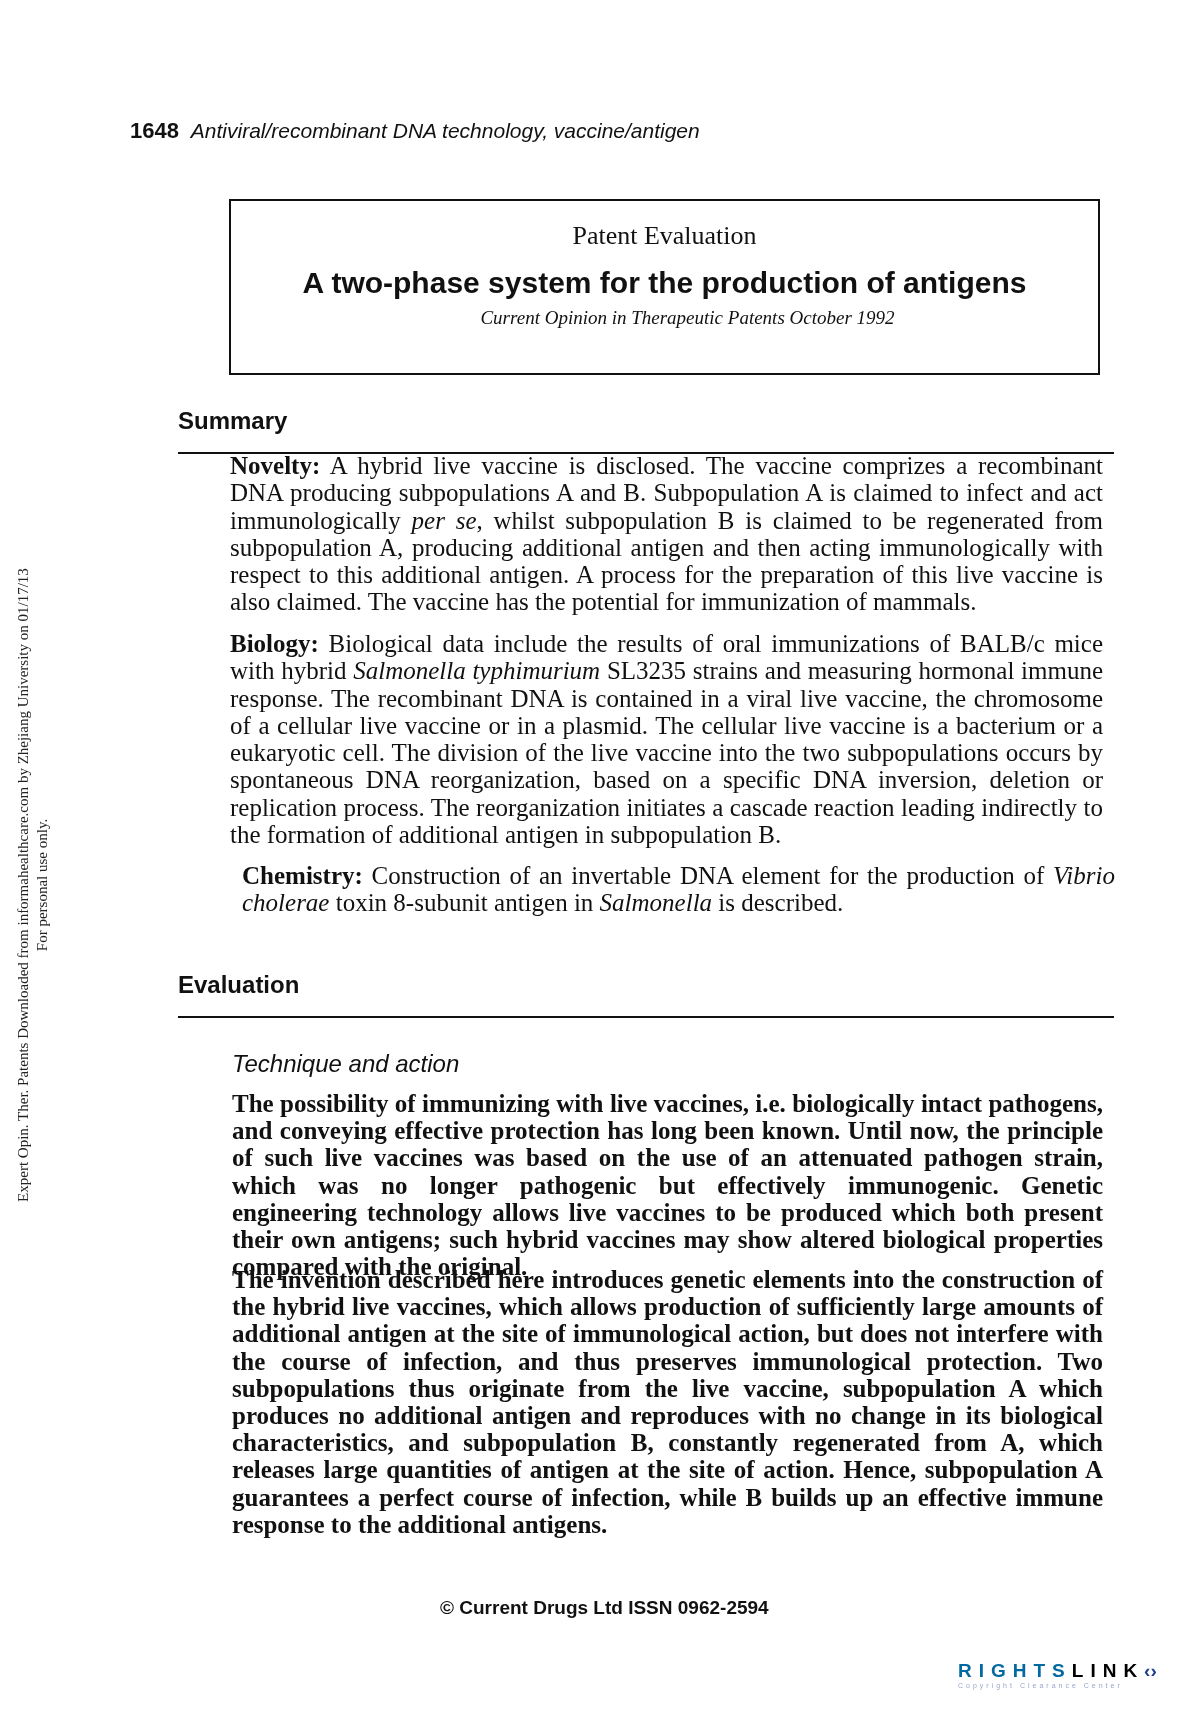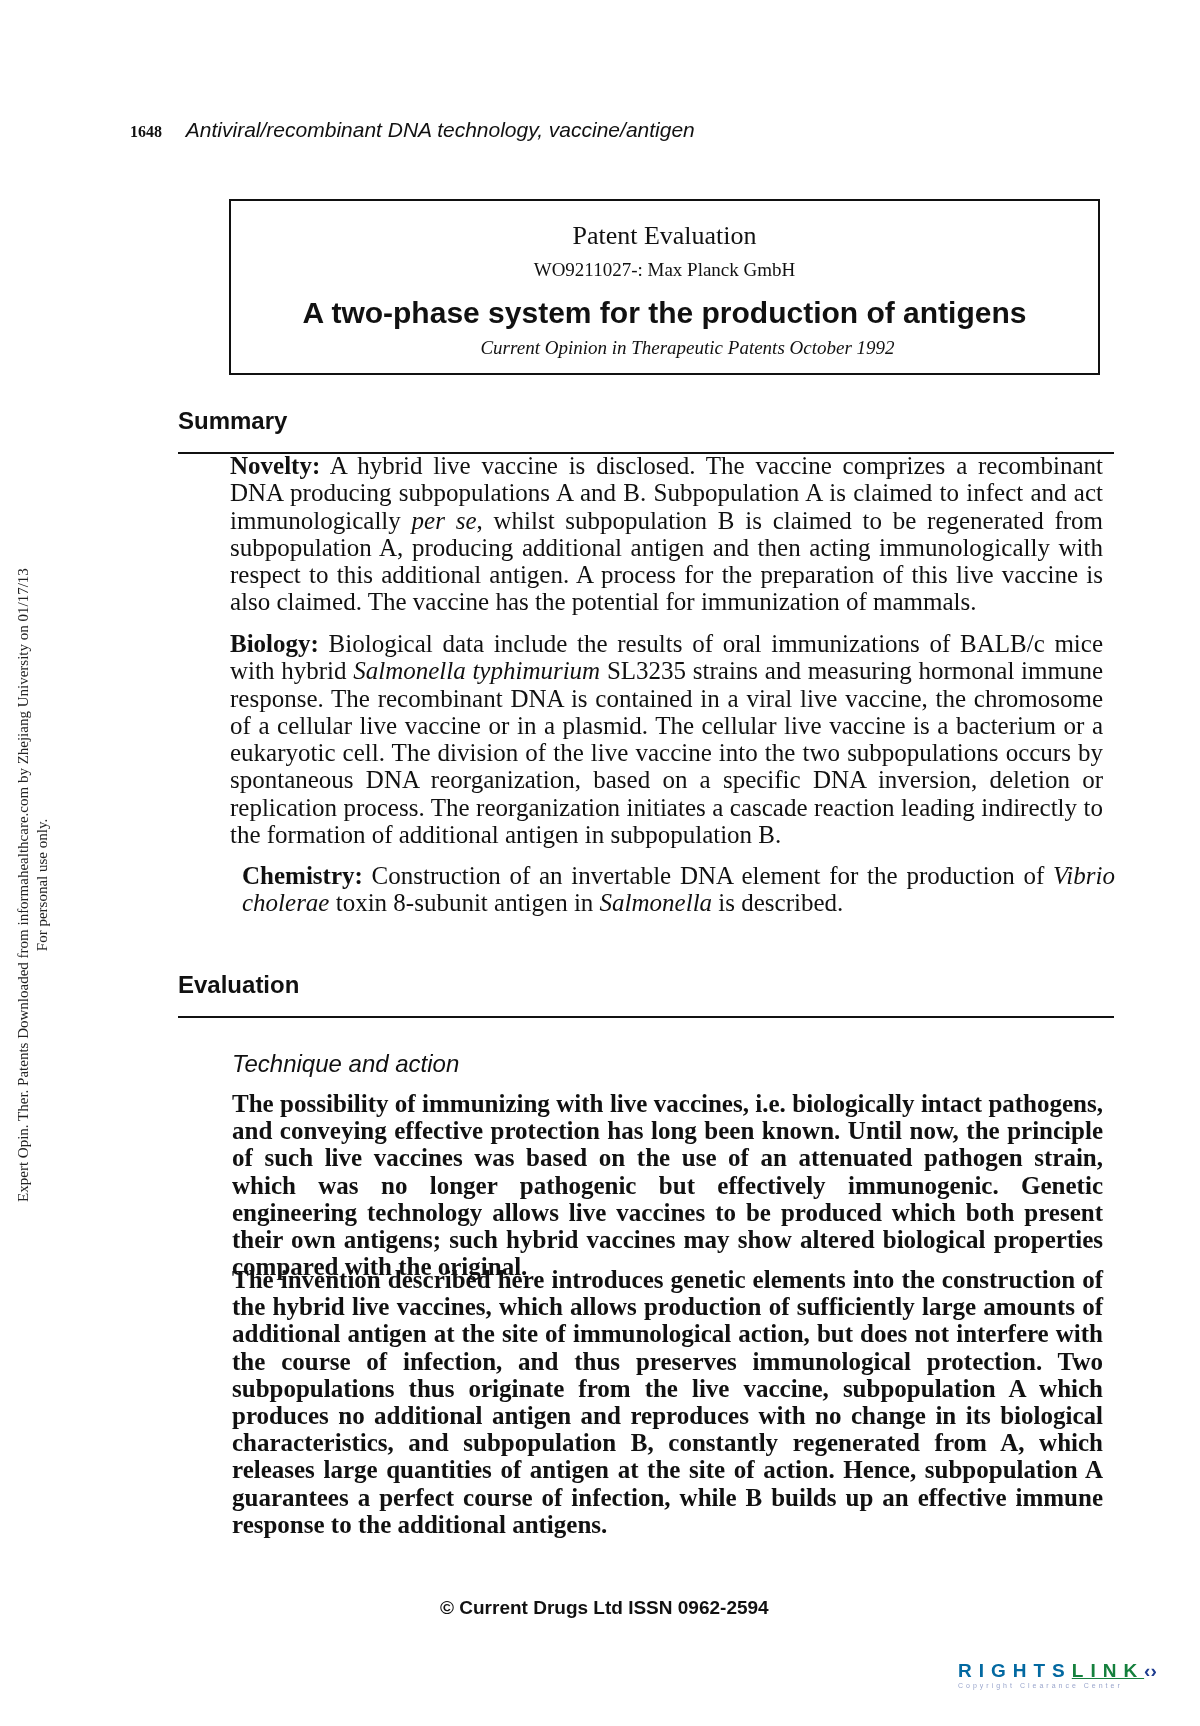--- a/index.html
+++ b/index.html
@@ -6,21 +6,21 @@
     body {
       width: 1200px; height: 1726px; position: relative; overflow: hidden;
       color: #111111;
       font-family: "Liberation Serif", serif;
     }
     .running-head {
       position: absolute; left: 130px; top: 118px;
       font-family: "Liberation Sans", sans-serif; font-size: 21px; color: #111;
       white-space: nowrap;
     }
-    .running-head .page-num { font-weight: bold; font-size: 16px; margin-right: 18px; font-family: Liberation Serif, serif; }
+    .running-head .page-num { font-weight: bold; font-size: 22px; margin-right: 6px; }
     .running-head .section { font-style: italic; }
 
     .title-box {
       position: absolute; left: 229px; top: 199px; width: 871px; height: 176px;
       border: 2px solid #111; box-sizing: border-box; text-align: center;
     }
     .title-box .kicker { font-size: 26px; margin-top: 20px; line-height: 30px; }
     .title-box .patent { font-size: 19px; margin-top: 8px; line-height: 22px; }
     .title-box .headline {
       font-family: "Liberation Sans", sans-serif; font-weight: bold;
@@ -74,38 +74,37 @@
     }
 
     .rightslink {
       position: absolute; left: 958px; top: 1660px; width: 230px;
     }
     .rightslink .logo {
       font-family: "Liberation Sans", sans-serif; font-weight: bold; font-size: 19px;
       letter-spacing: 7px; white-space: nowrap;
     }
     .rightslink .logo .rights { color: #0369a1; }
-    .rightslink .logo .link { color: #15803d; text-decoration: underline; }
+    .rightslink .logo .link { color: #000000; }
     .rightslink .logo .arrow { color: #1d3b8f; letter-spacing: 0; }
     .rightslink .tagline {
       font-family: "Liberation Sans", sans-serif; font-size: 7px; color: #9aa6cc;
       letter-spacing: 3px; margin-top: 0;
     }
   </style>
 </head>
 <body>
 
 <div class="running-head">
   <span class="page-num">1648</span>
   <span class="section">Antiviral/recombinant DNA technology, vaccine/antigen</span>
 </div>
 
 <div class="title-box">
   <div class="kicker">Patent Evaluation</div>
-  <div class="patent">WO9211027-: Max Planck GmbH</div>
   <div class="headline">A two-phase system for the production of antigens</div>
   <div class="journal">Current Opinion in Therapeutic Patents October 1992</div>
 </div>
 
 <div class="section-head summary-head">Summary</div>
 
 <div class="para p-novelty"><b>Novelty:</b><span> A hybrid live vaccine is disclosed. The vaccine comprizes a recombinant DNA producing subpopulations A and B. Subpopulation A is claimed to infect and act immunologically </span><span class="it">per se</span><span>, whilst subpopulation B is claimed to be regenerated from subpopulation A, producing additional antigen and then acting immunologically with respect to this additional antigen. A process for the preparation of this live vaccine is also claimed. The vaccine has the potential for immunization of mammals.</span></div>
 
 <div class="para p-biology"><b>Biology:</b><span> Biological data include the results of oral immunizations of BALB/c mice with hybrid </span><span class="it">Salmonella typhimurium</span><span> SL3235 strains and measuring hormonal immune response. The recombinant DNA is contained in a viral live vaccine, the chromosome of a cellular live vaccine or in a plasmid. The cellular live vaccine is a bacterium or a eukaryotic cell. The division of the live vaccine into the two subpopulations occurs by spontaneous DNA reorganization, based on a specific DNA inversion, deletion or replication process. The reorganization initiates a cascade reaction leading indirectly to the formation of additional antigen in subpopulation B.</span></div>
 

